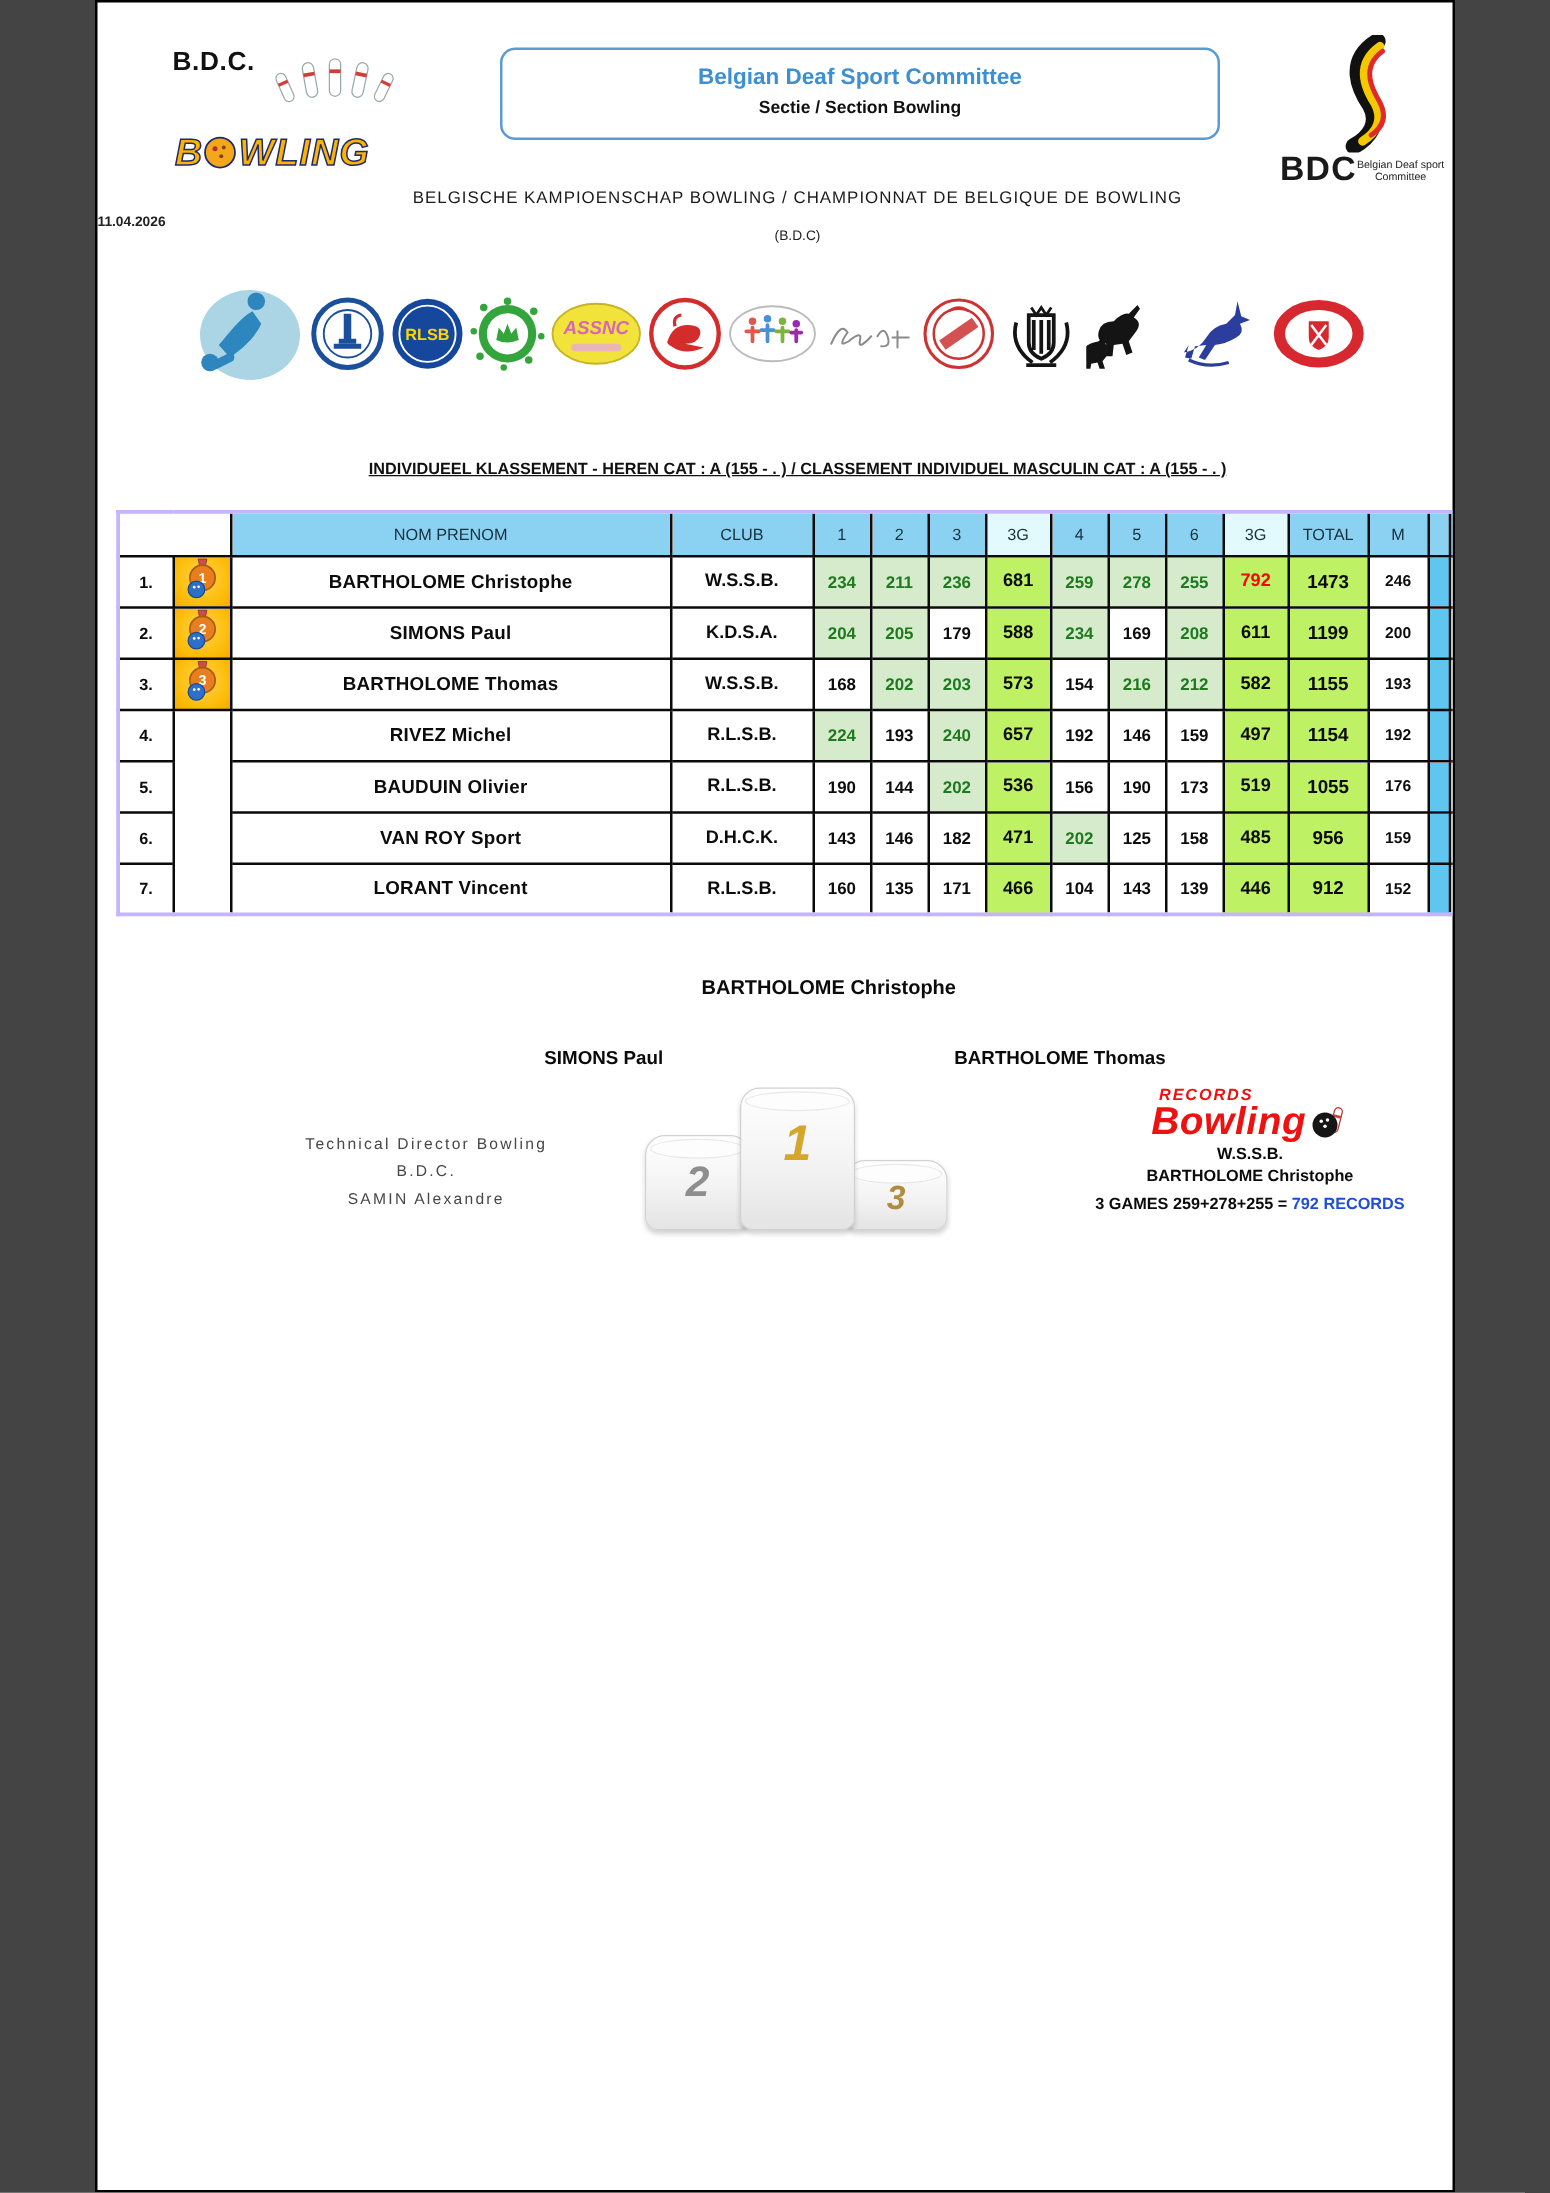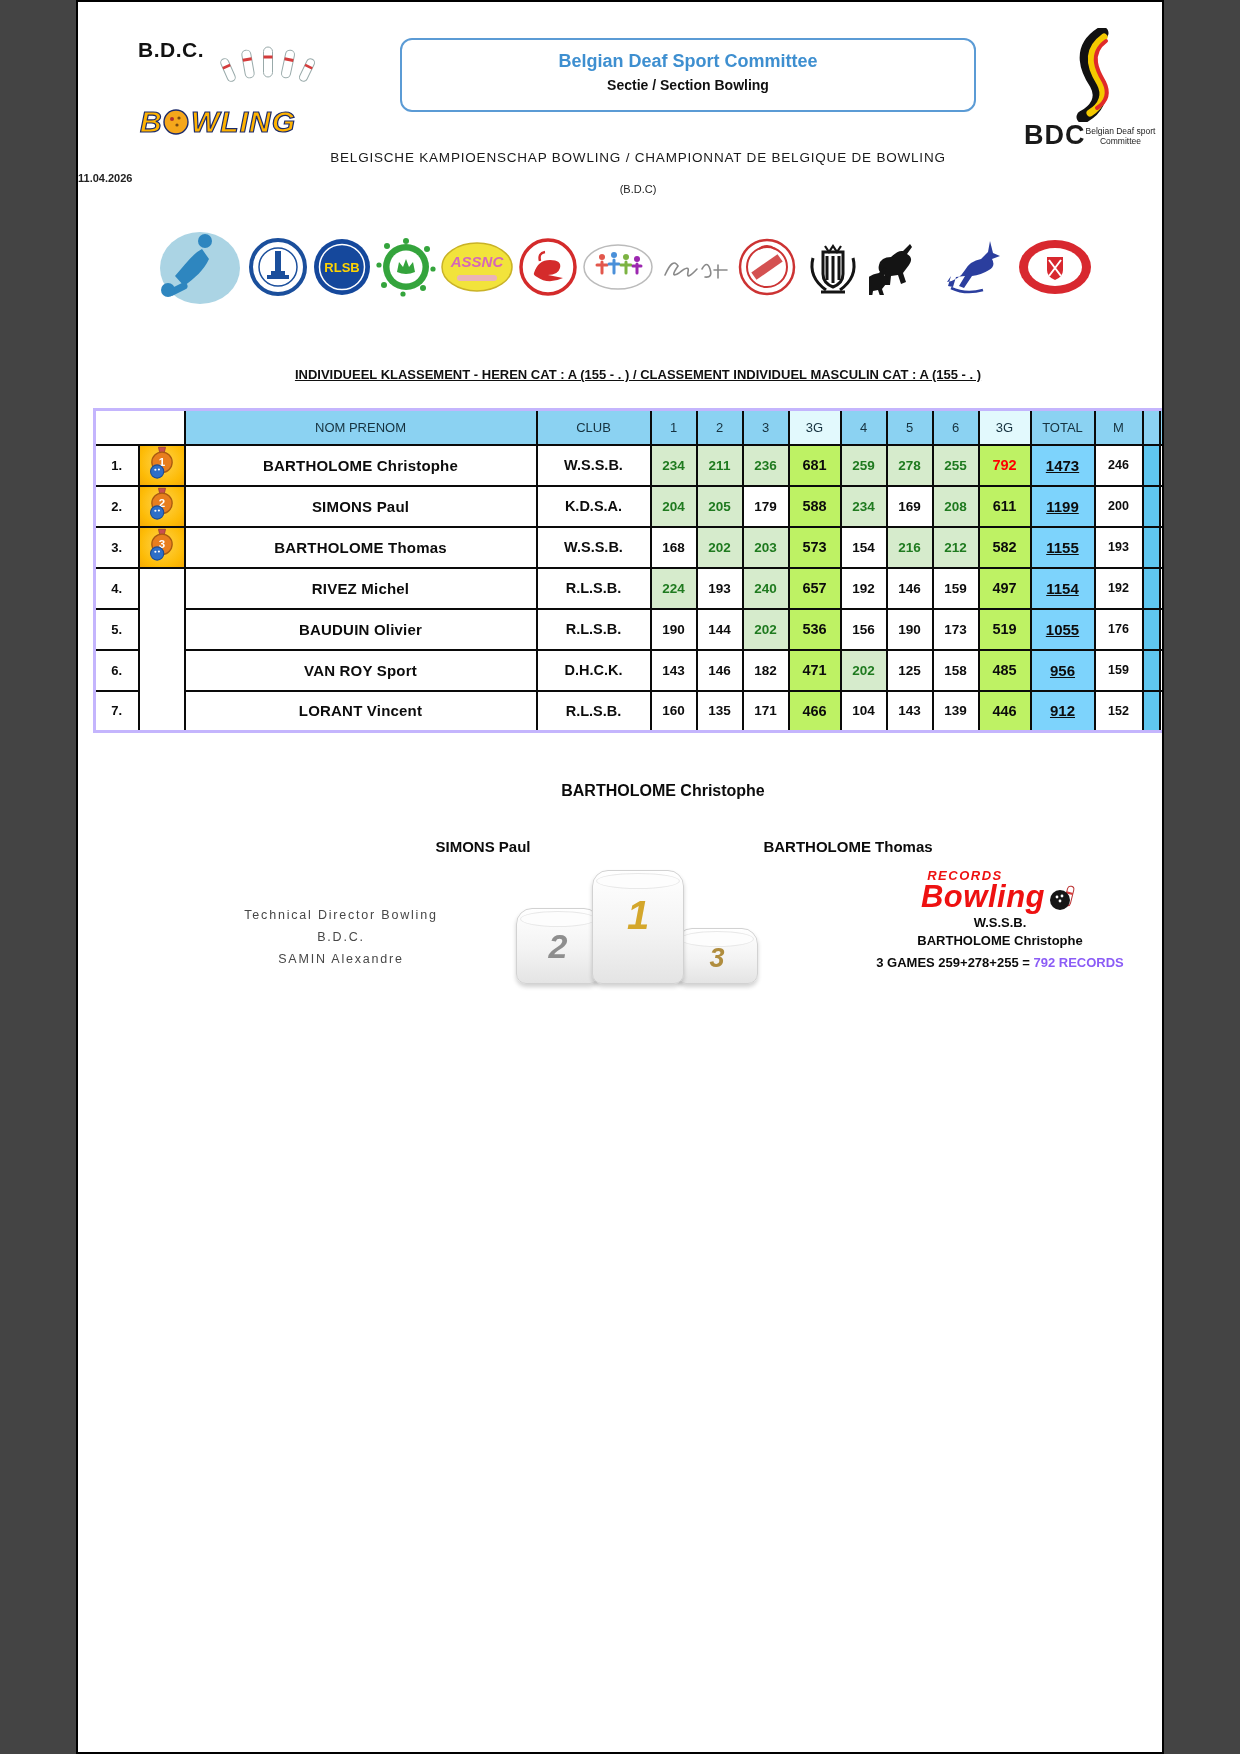--- a/index.html
+++ b/index.html
@@ -52,21 +52,21 @@
   .results thead th.hc { background:#E2F9FD; }
   .results thead th.void { border:none; background:#fff; }
   .results tbody td { height:41px; font-weight:bold; font-size:13.5px; color:#0c0c0c; background:#fff; }
   .results td.rank { font-size:13px; }
   .results td.medal-cell { background:radial-gradient(circle at 50% 42%, #FFD44E 0%, #FDBB06 70%, #F4A905 100%); }
   .results td.name { font-size:15px; letter-spacing:.2px; }
   .results td.club { font-size:14.5px; }
   .results td.game.hi { background:#D6EBCC; color:#1F7A1F; }
   .results td.tg { background:#bef264; font-size:14.5px; }
   .results td.tg.record { color:#FE0000; }
-  .results td.total { background:#7dd3fc; font-size:15px;text-decoration:underline; }
+  .results td.total { background:#bef264; font-size:15px; }
   .results td.mcol { font-size:12.5px; }
   .results td.narrow { background:#5FC6EF; }
   .results td.diff { font-size:12.5px; }
   
   .winner-name { position:absolute; left:385px; top:780px; width:400px; text-align:center; font-size:16px; font-weight:bold; color:#0b0b0b; }
   .second-name { position:absolute; left:290px; top:836px; width:230px; text-align:center; font-size:15px; font-weight:bold; color:#0b0b0b; }
   .third-name  { position:absolute; left:640px; top:836px; width:260px; text-align:center; font-size:15px; font-weight:bold; color:#0b0b0b; }
   .podium { position:absolute; left:428px; top:858px; width:262px; height:124px; display:flex; align-items:flex-end; justify-content:center; }
   .podium-block { position:relative; background:linear-gradient(180deg,#ffffff 0%,#f3f3f3 55%,#e4e4e4 100%);
     border:1px solid #d2d2d2; border-radius:16px 16px 10px 10px; box-shadow:0 3px 4px rgba(0,0,0,.18);
@@ -84,21 +84,21 @@
   .signature { position:absolute; left:138px; top:903px; width:250px; text-align:center;
     color:#474747; font-size:12.5px; letter-spacing:1.8px; line-height:1.75; }
   
   .record-block { position:absolute; left:760px; top:866px; width:324px; text-align:center; }
   .rb-brandtop { font-size:13px; font-weight:900; font-style:italic; color:#EE1111; letter-spacing:1.5px; padding-right:70px; }
   .rb-brandrow { display:flex; align-items:center; justify-content:center; gap:4px; margin-top:-4px; }
   .rb-brand { font-size:31px; font-weight:900; font-style:italic; color:#EE1111; letter-spacing:.5px; }
   .rb-club { font-size:13px; font-weight:bold; color:#0b0b0b; margin-top:0px; }
   .rb-player { font-size:13px; font-weight:bold; color:#0b0b0b; margin-top:3px; }
   .rb-formula { font-size:13px; font-weight:bold; color:#0b0b0b; margin-top:7px; white-space:nowrap; }
-  .rb-formula .rec { color:#8b5cf6; }
+  .rb-formula .rec { color:#1d4ed8; }
 </style>
 </head>
 <body>
 
 <div class="page">
 
   <div class="logo-left">
     <span class="bdc-abbr">B.D.C.</span>
     <svg class="pins-svg" width="130" height="64" viewBox="0 0 130 64">
       <g>

